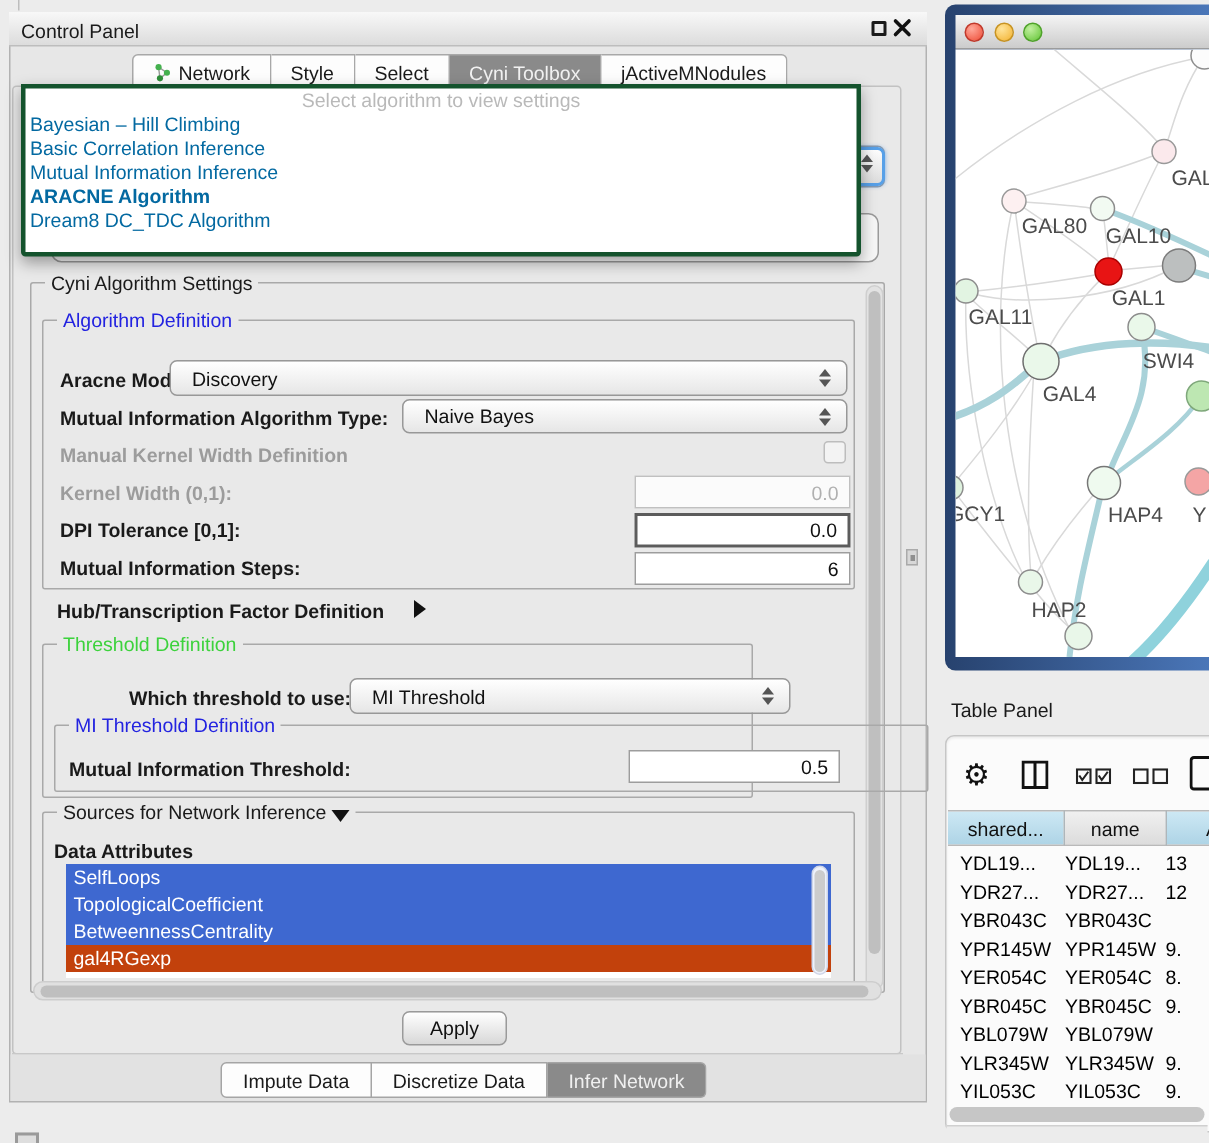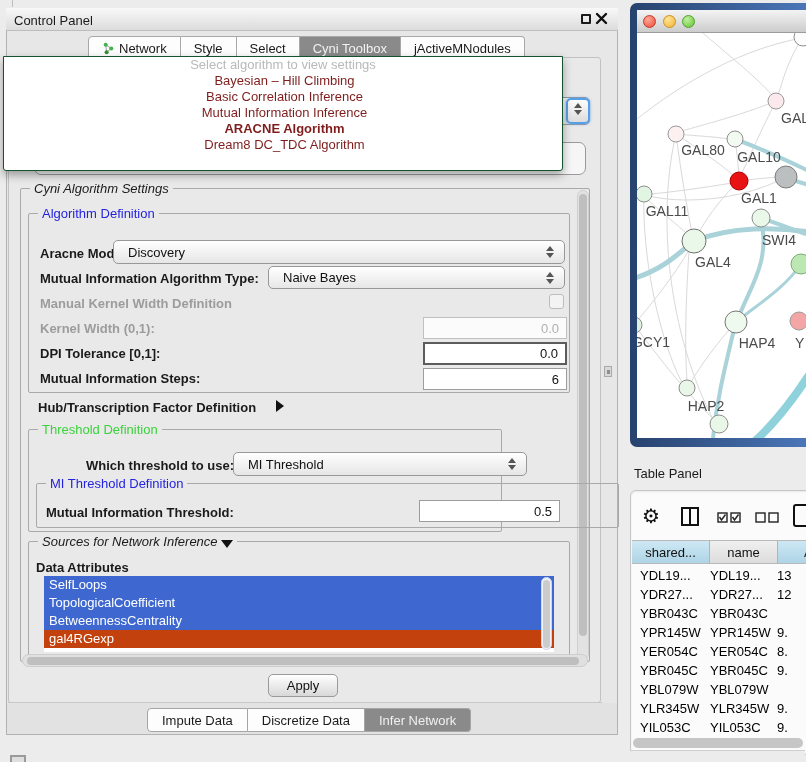--- a/index.html
+++ b/index.html
@@ -26,31 +26,31 @@
   .mainpanel{left:8px;top:57px;width:593px;height:646px;background:#e9e9e9;
     border:1px solid #c2c2c2;border-radius:3px;}
   
   .combo-behind-a{left:28px;top:97px;width:562px;height:28px;border:1px solid #9a9a9a;border-radius:5px;
     background:linear-gradient(#ffffff,#e9e9e9);}
   .spin-focus{left:566px;top:98px;width:24px;height:26px;border:2px solid #57a0e8;border-radius:5px;
     background:linear-gradient(#fdfdfd,#dcdcdc);box-shadow:0 0 3px rgba(80,150,230,.8);}
   .combo-behind-b{left:34px;top:142px;width:552px;height:33px;border:1px solid #9a9a9a;border-radius:7px;
     background:#f6f6f6;}
   
-  .popup{left:3px;top:56px;width:560px;height:115px;background:#ffffff;border:1px solid #14532d;
+  .popup{left:14px;top:56px;width:560px;height:115px;background:#ffffff;border:3px solid #14532d;
     border-radius:0 0 3px 3px;box-shadow:0 4px 10px rgba(0,0,0,.35);z-index:30;overflow:hidden;}
   .popup-ph{height:16px;line-height:15px;text-align:center;color:#b9b9b9;font-size:13px;}
-  .popup-item{height:16px;line-height:16px;font-size:13px;color:#7f1d1d;padding-left:3px;white-space:nowrap;text-align:center;}
+  .popup-item{height:16px;line-height:16px;font-size:13px;color:#0369a1;padding-left:3px;white-space:nowrap;}
   .popup-item.bold{font-weight:bold;}
   
   .group{border:1px solid #a9a9a9;border-radius:2px;}
   .gtitle{position:absolute;top:-8px;left:9px;background:#e9e9e9;padding:0 4px;font-size:13px;white-space:nowrap;}
   .gtitle.blue{color:#2323e0;}
   .gtitle.green{color:#3cd23c;}
-  .gtitle.dark{color:#1a1a1a;font-style:italic;}
+  .gtitle.dark{color:#1a1a1a;}
   .lbl{font-size:13px;color:#1a1a1a;white-space:nowrap;}
   .lbl.b{font-weight:bold;}
   .lbl.dis{color:#9c9c9c;font-weight:bold;}
   .combo{border:1px solid #989898;border-radius:5px;background:linear-gradient(#ffffff,#e6e6e6);
     display:flex;align-items:center;font-size:13px;color:#111;}
   .combo .ctext{padding-left:14px;flex:1;}
   .spinner{width:20px;display:flex;flex-direction:column;align-items:center;gap:2px;margin-right:4px;}
   .spinner i{display:block;width:0;height:0;border-left:4px solid transparent;border-right:4px solid transparent;}
   .spinner .up{border-bottom:5px solid #555;}
   .spinner .dn{border-top:5px solid #555;}

